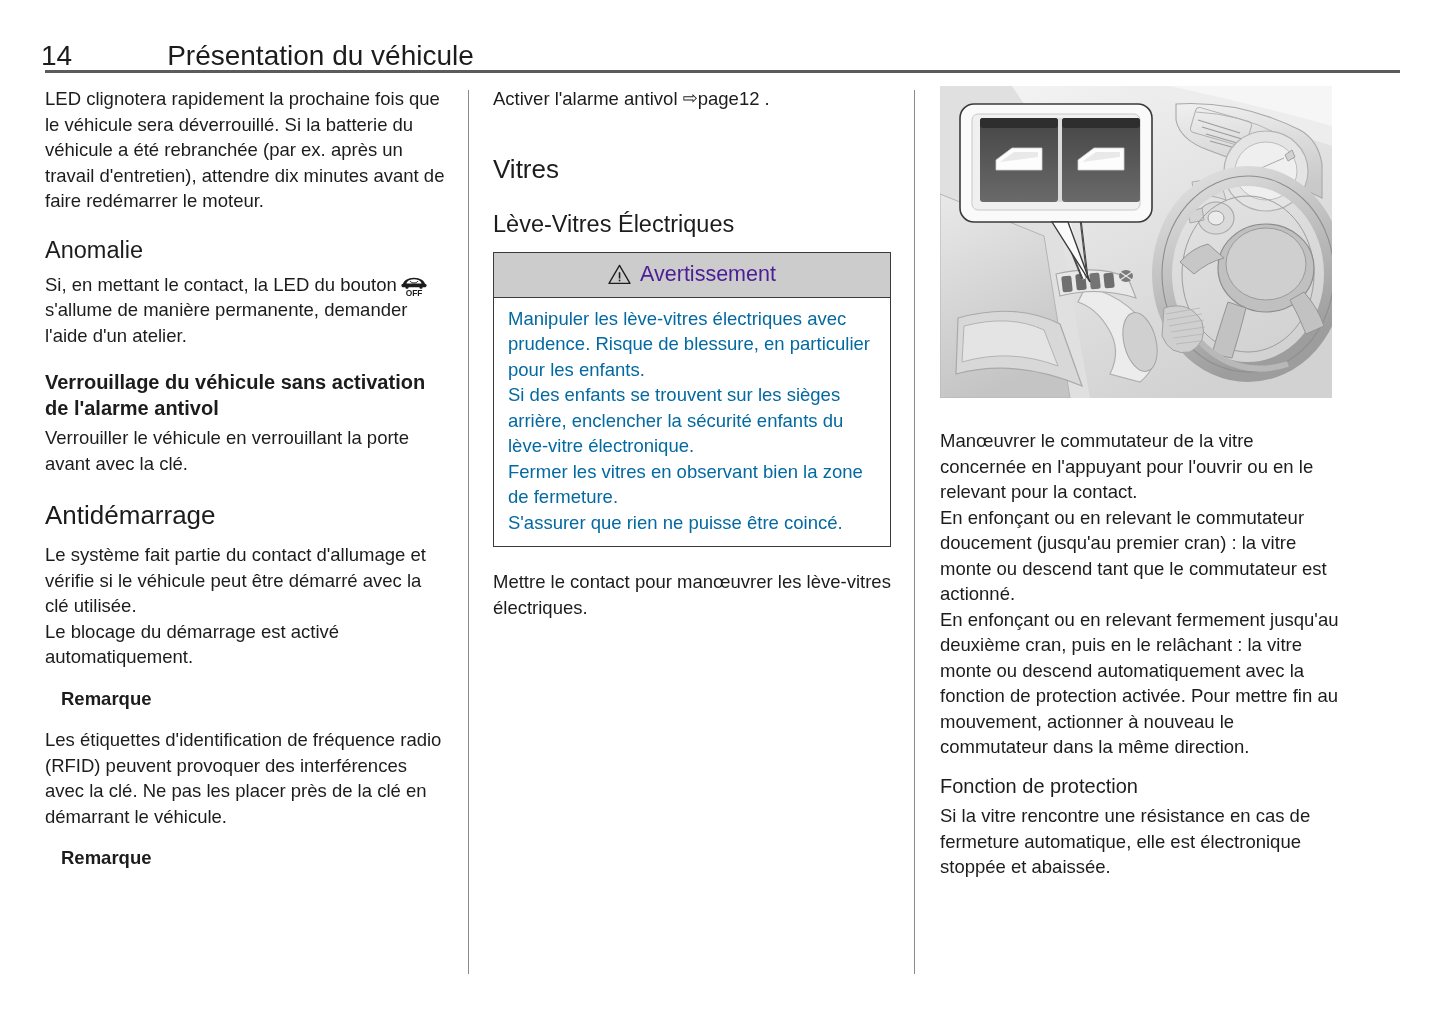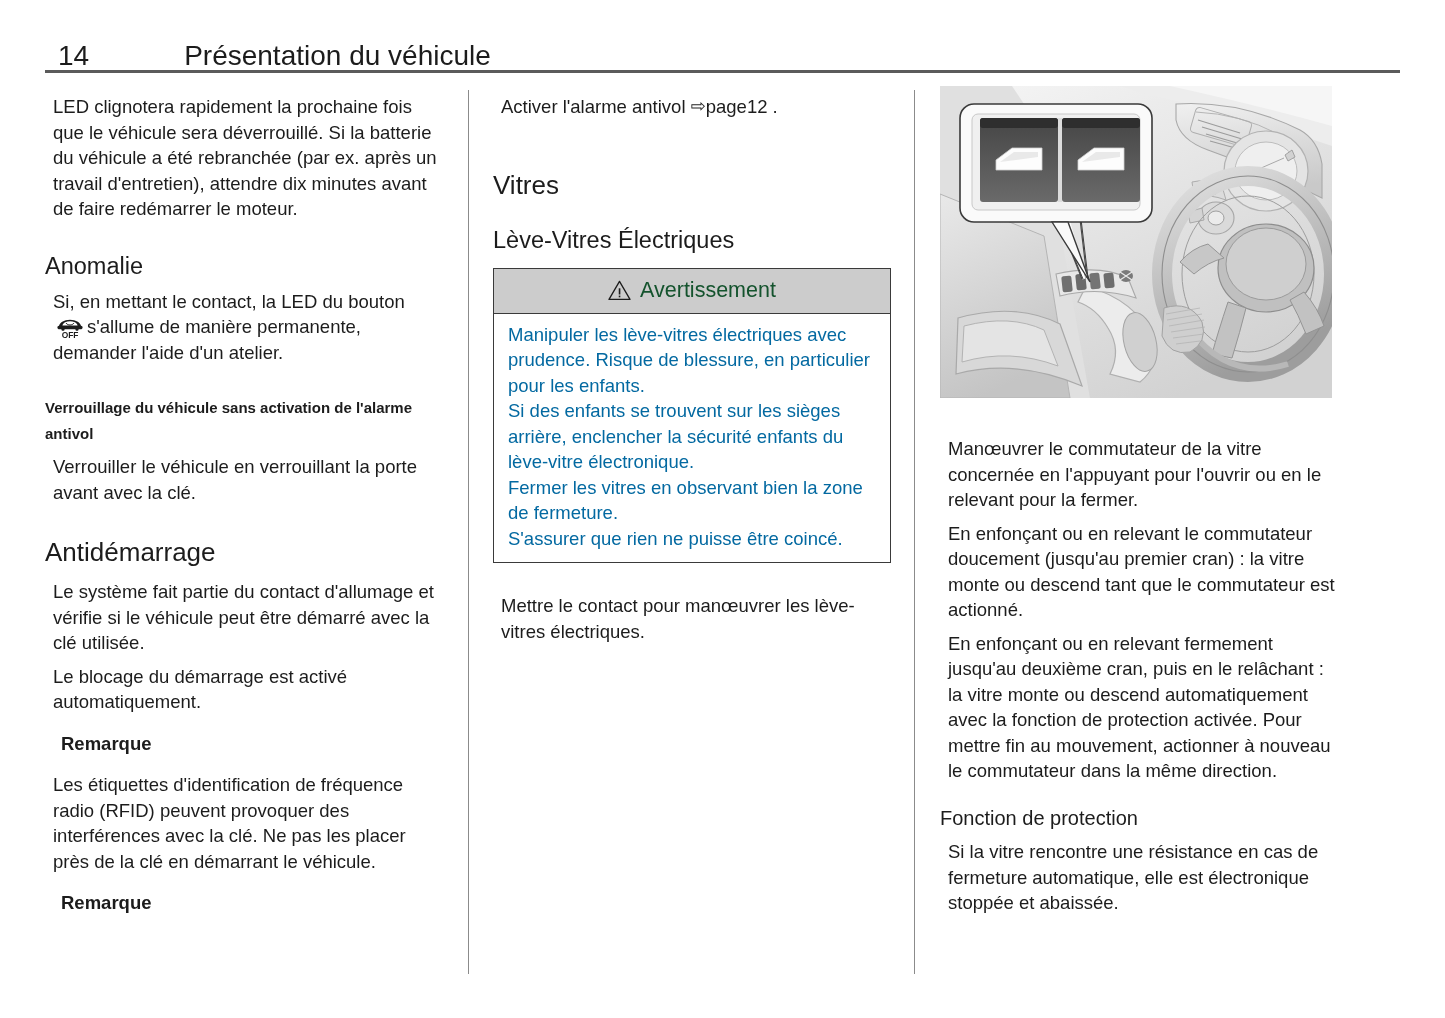--- a/index.html
+++ b/index.html
@@ -19,21 +19,21 @@
   .page {
     position: absolute;
     left: 0; top: 0;
     width: 1445px;
     height: 1018px;
   }
 
   
   .page-header {
     position: absolute;
-    left: 58px;
+    left: 41px;
     top: 30px;
     width: 1355px;
     height: 40px;
     display: flex;
     align-items: flex-end;
   }
   .page-number {
     font-size: 28px;
     font-weight: 400;
     letter-spacing: 0px;
@@ -78,21 +78,21 @@
     top: 4px;
     width: 1px;
     height: 884px;
     background: #8b8b8b;
   }
   .sep-1 { left: 423px; }
   .sep-2 { left: 869px; }
 
   
   p.body-text {
-    margin: 8px;
+    margin: 0;
     font-size: 18.5px;
     line-height: 25.5px;
     color: #1c1c1c;
   }
   p.body-text + p.body-text { margin-top: 0px; }
 
   h1.h-level1 {
     margin: 0 0 10px 0;
     font-size: 26px;
     font-weight: 400;
@@ -101,21 +101,21 @@
   }
   h2.h-level2 {
     margin: 0 0 7px 0;
     font-size: 23.5px;
     font-weight: 400;
     line-height: 29px;
     color: #1c1c1c;
   }
   h3.h-level3 {
     margin: 0 0 4px 0;
-    font-size: 15px;
+    font-size: 20px;
     font-weight: 700;
     line-height: 25.5px;
     color: #1c1c1c;
   }
   .note-label {
     font-size: 18.5px;
     line-height: 25.5px;
     font-weight: 700;
     color: #1c1c1c;
     margin: 16px;
@@ -156,21 +156,21 @@
     border-bottom: 1px solid #3a3a3a;
     height: 44px;
     display: flex;
     align-items: center;
     justify-content: center;
     gap: 9px;
   }
   .warning-head-label {
     font-size: 21.5px;
     line-height: 1;
-    color: #14532d;
+    color: #4c1d95;
   }
   .warn-tri { display:block; }
   .warning-body {
     padding: 8px 12px 11px 14px;
   }
   .warning-body p {
     margin: 0;
     font-size: 18.5px;
     line-height: 25.5px;
     color: #0369a1;
@@ -391,21 +391,21 @@
           <path d="M60 76 L74 66 L98 66 L98 71 L60 76 Z" fill="#e9e9e9"></path>
           <path d="M138 74 L154 62 L184 62 L184 84 L138 84 Z" fill="#fdfdfd" stroke="#cfcfcf" stroke-width="0.8"></path>
           <path d="M142 76 L156 66 L180 66 L180 71 L142 76 Z" fill="#e9e9e9"></path>
 
           <path d="M112 136 L150 196 L128 136 Z" fill="#fafafa" stroke="#3a3a3a" stroke-width="1.4"></path>
         </svg>
       </div>
 
       <div class="spacer-lg"></div>
 
-      <p class="body-text">Manœuvrer le commutateur de la vitre concernée en l'appuyant pour l'ouvrir ou en le relevant pour la fermer.</p>
+      <p class="body-text">Manœuvrer le commutateur de la vitre concernée en l'appuyant pour l'ouvrir ou en le relevant pour la contact.</p>
       <p class="body-text">En enfonçant ou en relevant le commutateur doucement (jusqu'au premier cran) : la vitre monte ou descend tant que le commutateur est actionné.</p>
       <p class="body-text">En enfonçant ou en relevant fermement jusqu'au deuxième cran, puis en le relâchant : la vitre monte ou descend automatiquement avec la fonction de protection activée. Pour mettre fin au mouvement, actionner à nouveau le commutateur dans la même direction.</p>
 
       <div class="spacer-sm"></div>
 
       <h3 class="h-level3" style="font-weight:400;font-size:20px;">Fonction de protection</h3>
       <p class="body-text">Si la vitre rencontre une résistance en cas de fermeture automatique, elle est électronique stoppée et abaissée.</p>
 
     </div>
 

